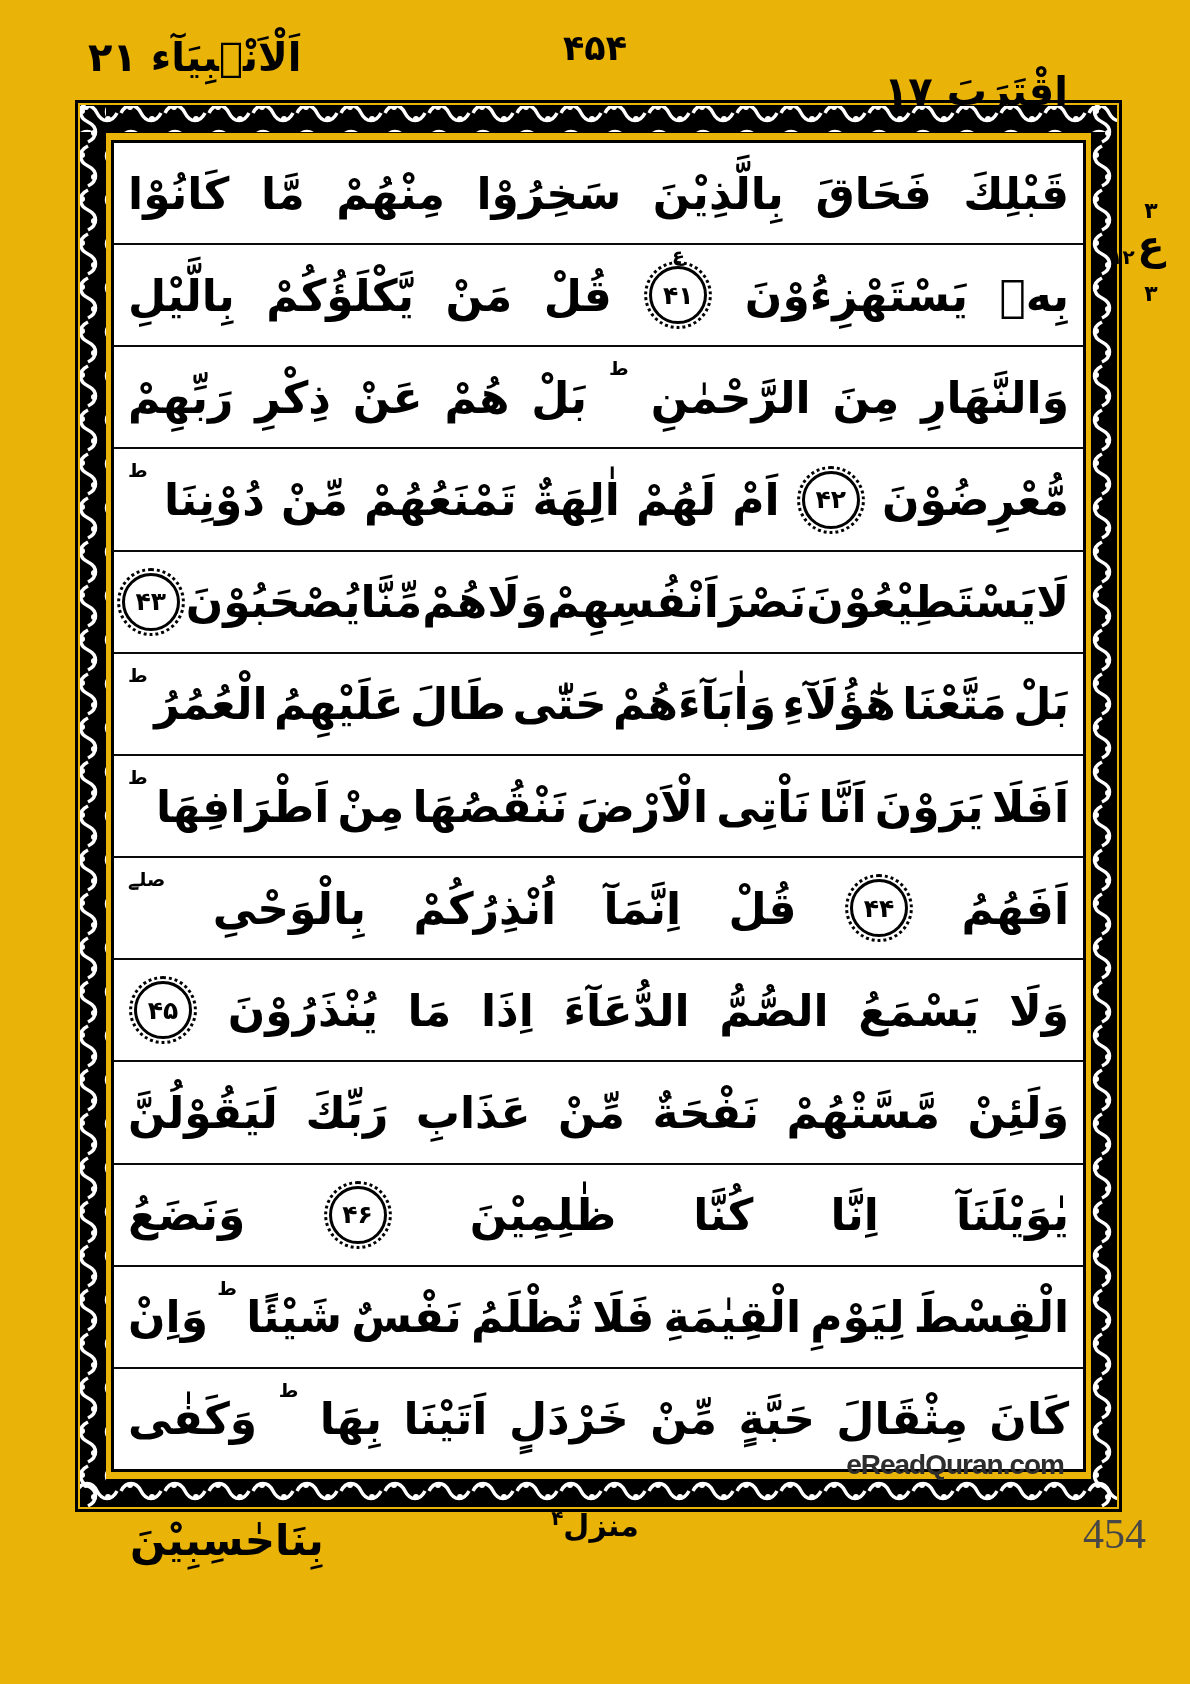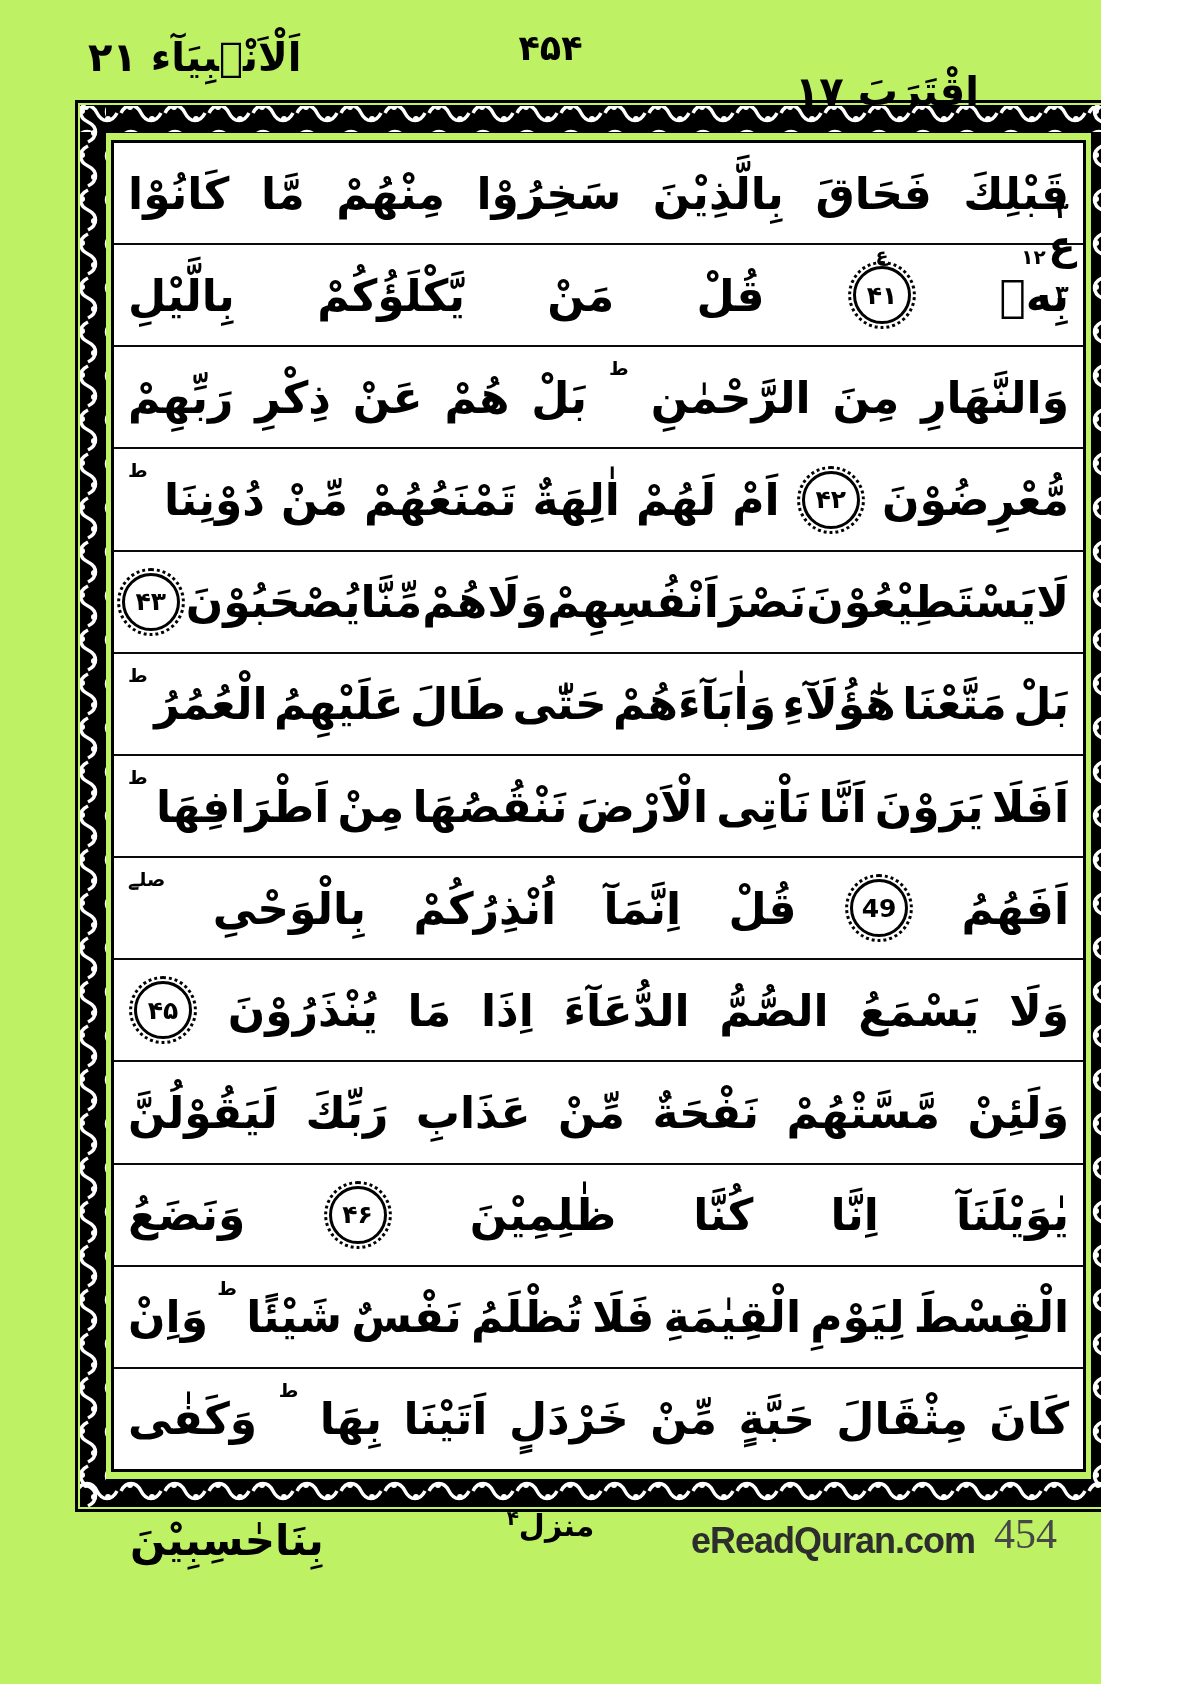--- a/index.html
+++ b/index.html
@@ -1,16 +1,16 @@
 <!DOCTYPE html>
 <html lang="ar"><head>
 <meta charset="utf-8">
 <style>
   html,body{margin:0;padding:0;background:#fff;}
-  .page{position:relative;width:1101px;height:1684px;background:#bef264;color:#000;
+  .page{position:relative;width:1190px;height:1684px;background:#eab308;color:#000;
         font-family:"DejaVu Sans",sans-serif;overflow:hidden;}
 
   
   .hdr{position:absolute;font-weight:bold;white-space:nowrap;direction:rtl;}
   .hdr-surah{left:88px;top:34px;font-size:40px;}
   .hdr-page{left:50%;top:28px;transform:translateX(-50%);font-size:35px;}
   .hdr-juz{right:122px;top:32px;font-size:40px;margin-top:36px;}
 
   
   .frame{position:absolute;left:75px;top:100px;width:1047px;height:1412px;}
@@ -38,21 +38,21 @@
   .ruku-mid{position:relative;line-height:1;margin:2px 0;}
   .ruku-ain{font-size:40px;}
   .ruku-num{position:absolute;right:30px;top:22px;font-size:20px;margin-left:16px;}
   .ruku-bottom{font-size:22px;margin-top:14px;}
 
   
   .catchword{position:absolute;left:108px;top:1516px;font-size:42px;font-weight:bold;direction:rtl;margin-left:22px;}
   .manzil{position:absolute;left:50%;top:1506px;transform:translateX(-50%);
           font-size:30px;font-weight:bold;direction:rtl;}
   .manzil .mnum{font-size:20px;vertical-align:super;}
-  .website{position:absolute;right:126px;top:1520px;font-size:36px;font-weight:bold;
+  .website{position:absolute;right:126px;top:1449px;font-size:28px;font-weight:bold;
            color:#2d2d2d;font-family:"Liberation Sans",sans-serif;letter-spacing:-1px;}
   .pagenum{position:absolute;right:44px;top:1510px;font-size:42px;color:#474747;
            font-family:"Liberation Serif",serif;}
 </style>
 </head>
 <body>
 
 <div class="page">
 
   <div class="hdr hdr-surah">اَلْاَنْۢبِيَآء ٢١</div>
@@ -92,20 +92,21 @@
           <span class="w">قَبْلِكَ</span>
           <span class="w">فَحَاقَ</span>
           <span class="w">بِالَّذِيْنَ</span>
           <span class="w">سَخِرُوْا</span>
           <span class="w">مِنْهُمْ</span>
           <span class="w">مَّا</span>
           <span class="w">كَانُوْا</span>
         </div>
         <div class="row">
           <span class="w">بِهٖ</span>
+          <span class="w">يَسْتَهْزِءُوْنَ</span>
           <span class="verse-badge">۴۱<span class="badge-sup">ع</span></span>
           <span class="w">قُلْ</span>
           <span class="w">مَنْ</span>
           <span class="w">يَّكْلَؤُكُمْ</span>
           <span class="w">بِالَّيْلِ</span>
         </div>
         <div class="row">
           <span class="w">وَالنَّهَارِ</span>
           <span class="w">مِنَ</span>
           <span class="w">الرَّحْمٰنِ</span>
@@ -155,21 +156,21 @@
           <span class="w">اَنَّا</span>
           <span class="w">نَاْتِى</span>
           <span class="w">الْاَرْضَ</span>
           <span class="w">نَنْقُصُهَا</span>
           <span class="w">مِنْ</span>
           <span class="w">اَطْرَافِهَا</span>
           <span class="pause-mark">ط</span>
         </div>
         <div class="row">
           <span class="w">اَفَهُمُ</span>
-          <span class="verse-badge">49</span>
+          <span class="verse-badge">۴۴</span>
           <span class="w">قُلْ</span>
           <span class="w">اِنَّمَآ</span>
           <span class="w">اُنْذِرُكُمْ</span>
           <span class="w">بِالْوَحْىِ</span>
           <span class="pause-mark">صلے</span>
         </div>
         <div class="row">
           <span class="w">وَلَا</span>
           <span class="w">يَسْمَعُ</span>
           <span class="w">الصُّمُّ</span>

